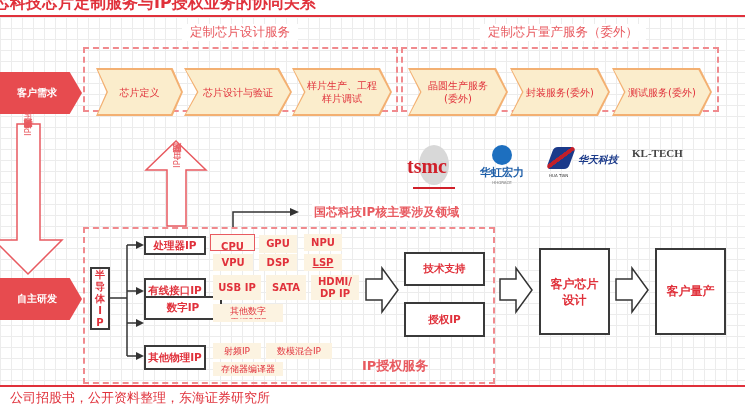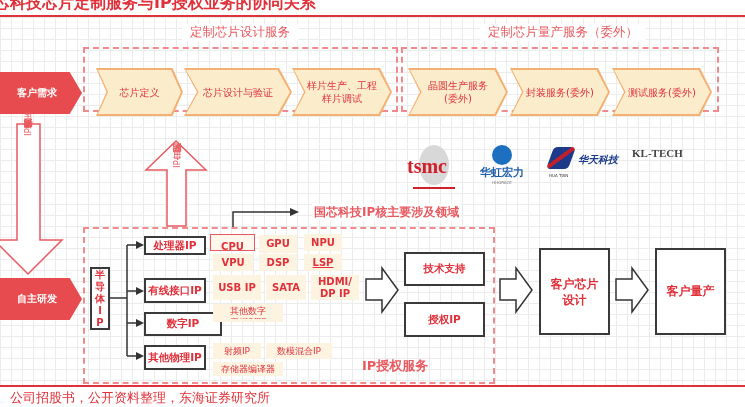--- a/index.html
+++ b/index.html
@@ -165,21 +165,21 @@
 体
 I
 P</span></div>
 
 <div class="blk" style="left:144px;top:236px;width:62px;height:19px;">
     <span style="white-space: pre-line;">处理器IP</span>
   </div>
 <div class="blk" style="left:144px;top:278px;width:62px;height:25px;">
     <span style="white-space: pre-line;">有线接口IP</span>
   </div>
-<div class="blk" style="left:144px;top:312px;width:78px;height:24px;">
+<div class="blk" style="left:144px;top:296px;width:78px;height:24px;">
     <span style="white-space: pre-line;">数字IP</span>
   </div>
 <div class="blk" style="left:144px;top:345px;width:62px;height:25px;">
     <span style="white-space: pre-line;">其他物理IP</span>
   </div>
 
 <div class="chip sel" style="left:210px;top:234px;width:45px;height:17px;">
     <span style="white-space: pre-line; margin-top: 8px;">CPU</span>
   </div>
 <div class="chip" style="left:259px;top:235px;width:38px;height:18px;">

